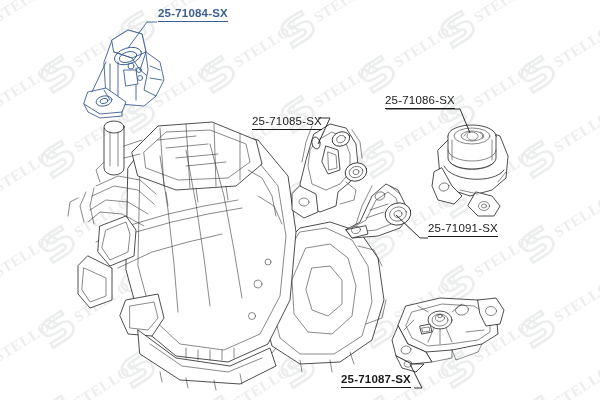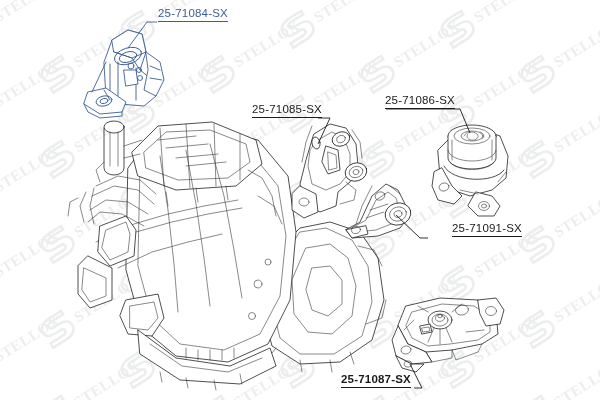--- a/index.html
+++ b/index.html
@@ -47,20 +47,21 @@
     color:#1a1a1a;
     white-space:nowrap;
     letter-spacing:0.2px;
     padding-bottom:1px;
     border-bottom:1px solid #1a1a1a;
     line-height:13px;
   }
   .callout.highlight{
     color:#3c5f93;
     border-bottom-color:#3c5f93;
+    font-weight:bold;
   }
 </style>
 </head>
 <body>
 
 <div id="diagram-root">
 
   <div class="layer" id="watermark-layer">
     <svg width="600" height="400" viewBox="0 0 600 400" aria-hidden="true">
       <defs>
@@ -360,22 +361,22 @@
 
       <path class="leader" d="M386,109 L460,109 L470,133"></path>
 
       <path class="leader" d="M428,238 L420,238 L396,215"></path>
 
       <path class="leader" d="M414,388 L422,388 L410,364"></path>
     </svg>
 
     <div class="callout highlight" style="left:158px;top:7px;">25-71084-SX</div>
 
-    <div class="callout" style="left:252px;top:103px;">25-71085-SX</div>
+    <div class="callout" style="left:252px;top:115px;">25-71085-SX</div>
 
     <div class="callout" style="left:385px;top:94px;">25-71086-SX</div>
 
-    <div class="callout" style="left:452px;top:222px;text-align:right;">25-71091-SX</div>
+    <div class="callout" style="left:428px;top:222px;text-align:right;">25-71091-SX</div>
 
     <div class="callout" style="left:341px;top:373px;font-weight:bold;">25-71087-SX</div>
   </div>
 
 </div>
 
 </body></html>

